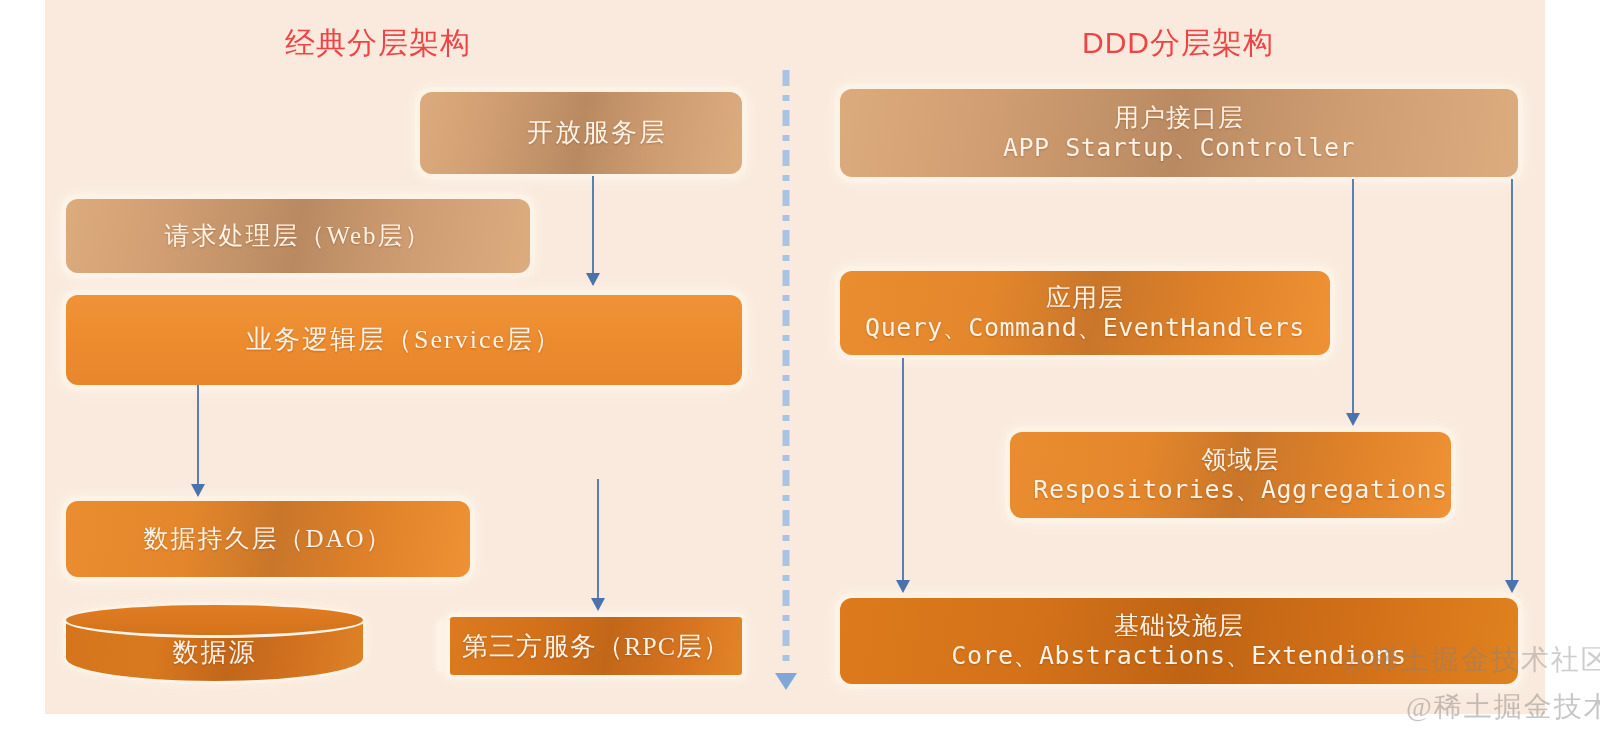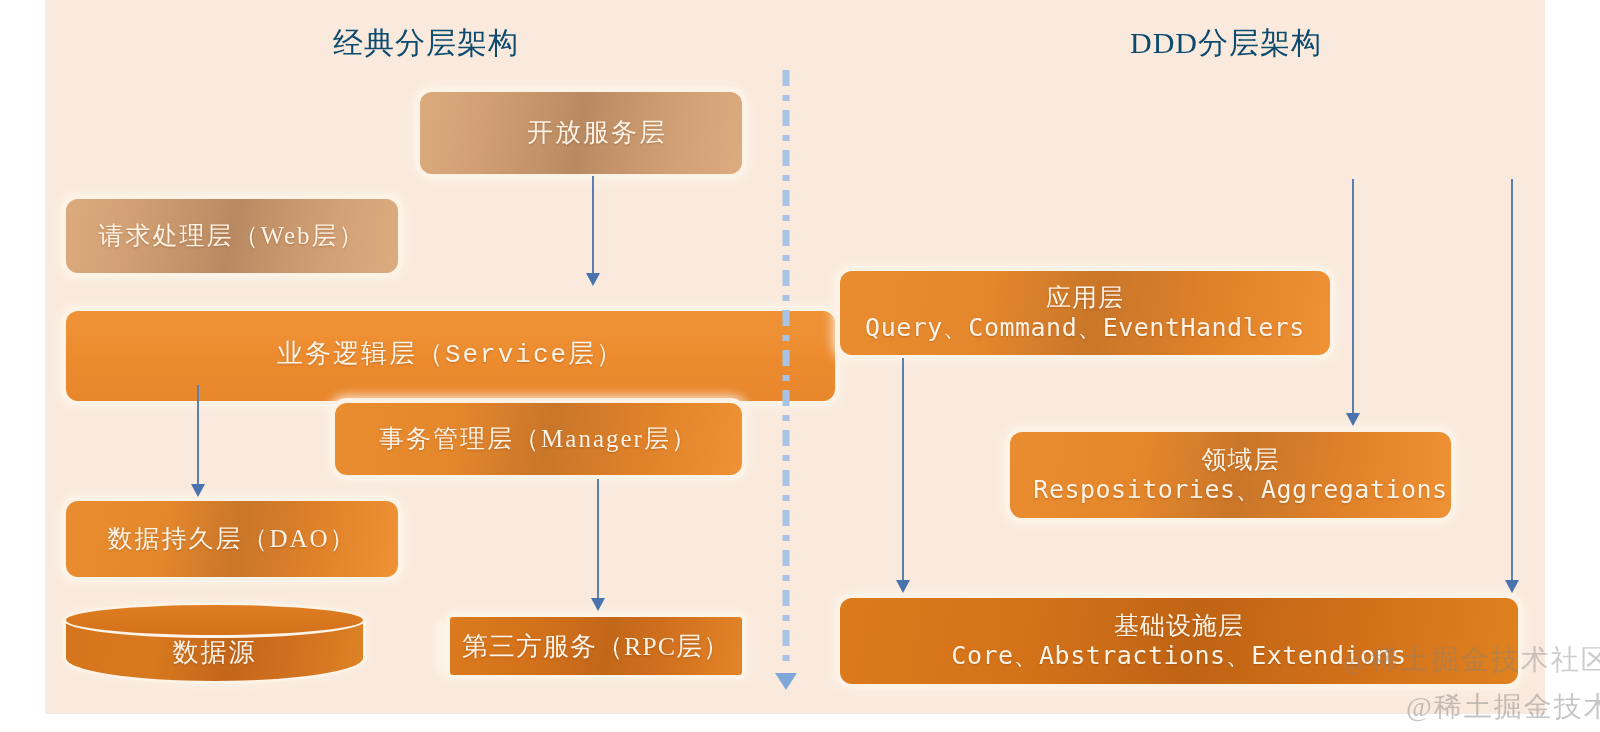--- a/index.html
+++ b/index.html
@@ -16,25 +16,24 @@
     position: absolute;
     left: 45px; top: 0px;
     width: 1500px; height: 714px;
     background: #faeade;
   }
 
   
   .col-title {
     position: absolute;
     font-size: 30px;
-    color: #0c4a6e;
+    color: #ef4444;
     letter-spacing: 1px;
     white-space: nowrap;
-    font-family: Liberation Serif, serif;
-    margin-left: 48px;
+    font-family: Liberation Sans, sans-serif;
   }
   #title-left  { left: 285px; top: 23px; }
   #title-right { left: 1082px; top: 23px; }
 
   
   .box {
     position: absolute;
     border-radius: 12px;
     color: #fdf3e6;
     display: flex;
@@ -168,33 +167,30 @@
 
   <div class="canvas"></div>
 
   <div class="col-title" id="title-left">经典分层架构</div>
 
 
   <div class="box tone-light" style="left:420px; top:92px; width:322px; height:82px;padding-left:32px;">
     <div class="single">开放服务层</div>
   </div>
 
-  <div class="box tone-light" style="left:66px; top:199px; width:332px; height:74px;text-align:right;">
+  <div class="box tone-light" style="left:66px; top:199px; width:464px; height:74px;text-align:right;">
     <div class="single" style="font-size:25px;">请求处理层（Web层）</div>
   </div>
 
-  <div class="box tone-flat" style="left:66px; top:311px; width:769px; height:90px;font-family:Liberation Mono, monospace;">
+  <div class="box tone-flat" style="left:66px; top:295px; width:676px; height:90px;">
     <div class="single" style="font-size:26px;">业务逻辑层（Service层）</div>
   </div>
 
-  <div class="box tone-mid" style="left:335px; top:403px; width:407px; height:72px;">
-    <div class="single" style="font-size:25px;">事务管理层（Manager层）</div>
-  </div>
-
-  <div class="box tone-mid" style="left:66px; top:501px; width:332px; height:76px;">
+
+  <div class="box tone-mid" style="left:66px; top:501px; width:404px; height:76px;">
     <div class="single" style="font-size:25px;">数据持久层（DAO）</div>
   </div>
 
   <div class="cylinder" style="left:63px; top:602px; width:303px; height:82px;">
     <div class="cyl-body"></div>
     <div class="cyl-top"></div>
     <div class="cyl-label">数据源</div>
   </div>
 
   <div class="rpc-wrap" style="left:437px; top:617px; width:305px; height:58px;">
@@ -217,20 +213,24 @@
     <div class="head"></div>
   </div>
 
   <div class="divider" style="left:775px; top:70px; width:22px; height:620px;">
     <div class="dashline" style="height:600px;"></div>
     <div class="dhead"></div>
   </div>
 
   <div class="col-title" id="title-right">DDD分层架构</div>
 
+  <div class="box tone-light" style="left:840px; top:89px; width:678px; height:88px;">
+    <div class="cn">用户接口层</div>
+    <div class="en">APP Startup、Controller</div>
+  </div>
 
   <div class="box tone-mid" style="left:840px; top:271px; width:490px; height:84px;">
     <div class="cn">应用层</div>
     <div class="en">Query、Command、EventHandlers</div>
   </div>
 
   <div class="box tone-mid" style="left:1010px; top:432px; width:441px; height:86px;padding-left:20px;">
     <div class="cn">领域层</div>
     <div class="en">Respositories、Aggregations</div>
   </div>

